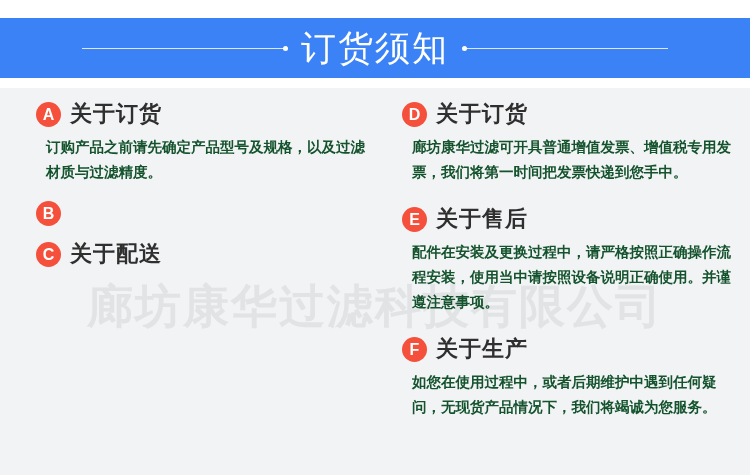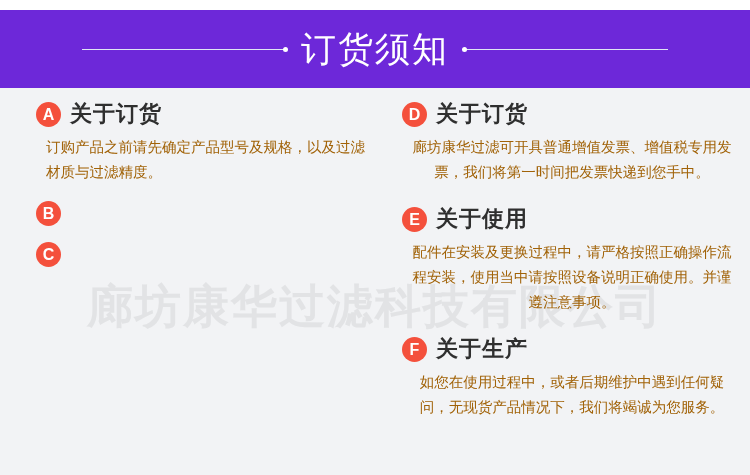--- a/index.html
+++ b/index.html
@@ -18,24 +18,24 @@
     width: 750px;
     height: 475px;
     background: #ffffff;
     overflow: hidden;
   }
 
   
   #banner {
     position: absolute;
     left: 0;
-    top: 10px;
-    width: 750px;
-    height: 78px;
-    background: #6d28d9;
+    top: 18px;
+    width: 750px;
+    height: 60px;
+    background: #3b82f6;
     display: flex;
     align-items: center;
     justify-content: center;
   }
   .banner-inner {
     display: flex;
     align-items: center;
     justify-content: center;
     width: 100%;
     height: 100%;
@@ -139,26 +139,27 @@
     font-size: 22px;
     font-weight: 700;
     color: #2f2f2f;
     letter-spacing: 1px;
     line-height: 1.1;
     font-family: "DejaVu Sans", "Liberation Sans", sans-serif;
   }
   .sec-body {
     font-size: 14.5px;
     line-height: 25px;
-    color: #a16207;
+    color: #14532d;
     padding-left: 10px;
     max-width: 330px;
     font-family: "DejaVu Sans", "Liberation Sans", sans-serif;
-  }
-  .column.right .sec-body { max-width: 320px; text-align: center; }
+    font-weight: bold;
+  }
+  .column.right .sec-body { max-width: 320px; }
 </style>
 </head>
 <body>
 
 <div id="page">
 
   <div id="banner">
     <div class="banner-inner">
       <div class="deco-line left">
         <span class="deco-dot"></span>
@@ -188,39 +189,40 @@
 
         <div class="section s-b">
           <div class="sec-head">
             <div class="badge">B</div>
           </div>
         </div>
 
         <div class="section s-c">
           <div class="sec-head">
             <div class="badge">C</div>
+            <div class="sec-title">关于配送</div>
           </div>
         </div>
 
       </div>
 
       <div class="column right">
 
         <div class="section s-d">
           <div class="sec-head">
             <div class="badge">D</div>
             <div class="sec-title">关于订货</div>
           </div>
           <div class="sec-body">廊坊康华过滤可开具普通增值发票、增值税专用发票，我们将第一时间把发票快递到您手中。</div>
         </div>
 
         <div class="section s-e">
           <div class="sec-head">
             <div class="badge">E</div>
-            <div class="sec-title">关于使用</div>
+            <div class="sec-title">关于售后</div>
           </div>
           <div class="sec-body">配件在安装及更换过程中，请严格按照正确操作流程安装，使用当中请按照设备说明正确使用。并谨遵注意事项。</div>
         </div>
 
         <div class="section s-f">
           <div class="sec-head">
             <div class="badge">F</div>
             <div class="sec-title">关于生产</div>
           </div>
           <div class="sec-body">如您在使用过程中，或者后期维护中遇到任何疑问，无现货产品情况下，我们将竭诚为您服务。</div>

